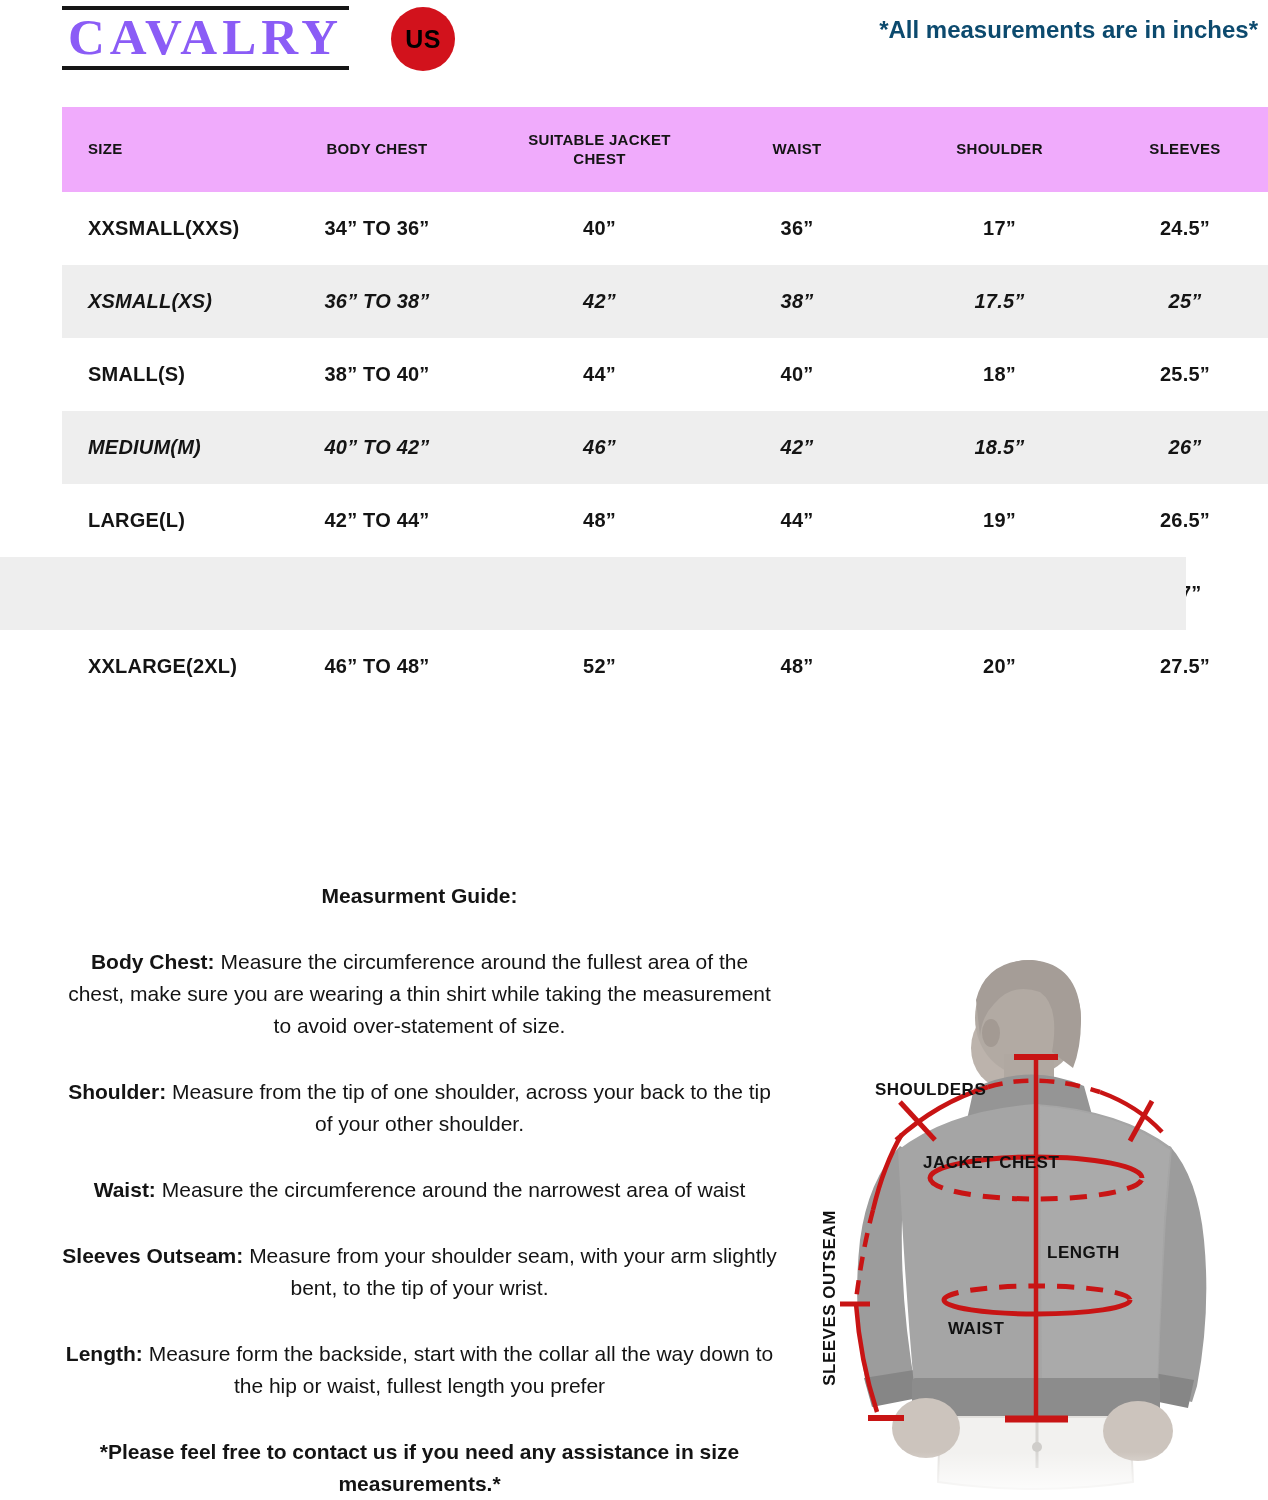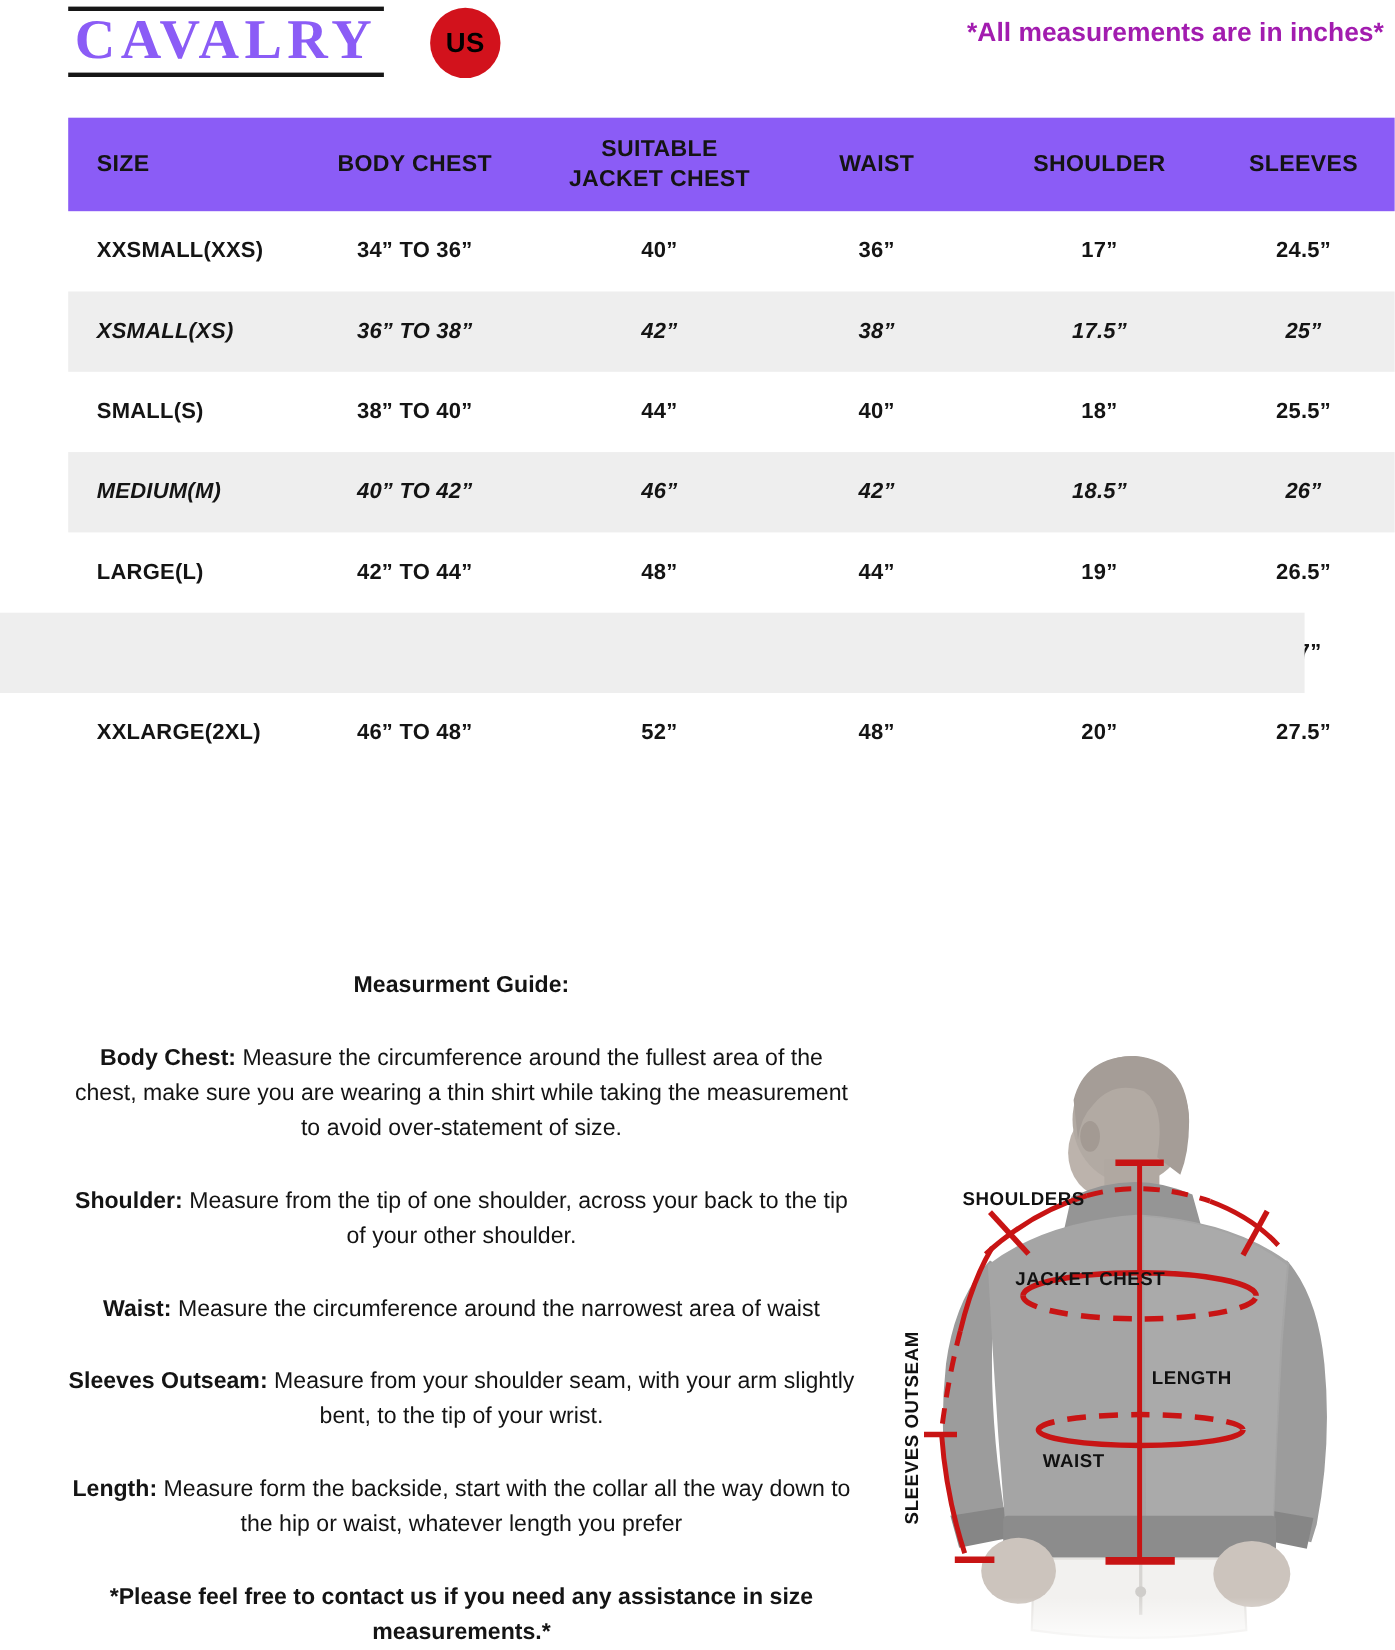--- a/index.html
+++ b/index.html
@@ -16,27 +16,27 @@
   .logo-text{
     font-family:"Liberation Serif",serif;font-size:51px;line-height:51px;
     letter-spacing:5px;font-weight:600;color:#8b5cf6;white-space:nowrap;
   }
   .us-badge{
     position:absolute;left:391px;top:7px;width:64px;height:64px;border-radius:50%;
     background:#d2121c;display:flex;align-items:center;justify-content:center;
   }
   .us-badge span{color:#000000;font-weight:bold;font-size:25px;letter-spacing:.5px;}
   .top-note{
-    position:absolute;right:10px;top:16px;font-size:24px;font-weight:bold;color:#a21caf;
+    position:absolute;right:10px;top:16px;font-size:24px;font-weight:bold;color:#0c4a6e;
   }
   
   .size-table{position:absolute;left:62px;top:107px;width:1206px;}
   .thead{
-    height:85px;background:#8b5cf6;display:flex;align-items:center;
-    font-weight:bold;font-size:21px;letter-spacing:.3px;
+    height:85px;background:#f0abfc;display:flex;align-items:center;
+    font-weight:bold;font-size:15px;letter-spacing:.3px;
   }
   .trow{
     height:73px;display:flex;align-items:center;position:relative;
     font-weight:bold;font-size:20px;letter-spacing:.2px;
   }
   .trow.alt{background:#eeeeee;font-style:italic;}
   .trow.offset-stripe::before{
     content:"";position:absolute;left:-62px;right:82px;top:0;bottom:0;background:#eeeeee;
   }
   .hcell,.cell{box-sizing:border-box;text-align:center;line-height:1.25;}
@@ -149,21 +149,21 @@
   <p class="guide-title">Measurment Guide:</p>
 
   <p><b>Body Chest:</b> <span>Measure the circumference around the fullest area of the chest, make sure you are wearing a thin shirt while taking the measurement to avoid over-statement of size.</span></p>
 
   <p><b>Shoulder:</b> <span>Measure from the tip of one shoulder, across your back to the tip of your other shoulder.</span></p>
 
   <p><b>Waist:</b> <span>Measure the circumference around the narrowest area of waist</span></p>
 
   <p><b>Sleeves Outseam:</b> <span>Measure from your shoulder seam, with your arm slightly bent, to the tip of your wrist.</span></p>
 
-  <p><b>Length:</b> <span>Measure form the backside, start with the collar all the way down to the hip or waist, whatever length you prefer</span></p>
+  <p><b>Length:</b> <span>Measure form the backside, start with the collar all the way down to the hip or waist, fullest length you prefer</span></p>
 
   <p class="footnote">*Please feel free to contact us if you need any assistance in size measurements.*</p>
 </div>
 
 <div class="figure">
   <svg width="478" height="580" viewBox="0 0 478 580">
     <defs>
       <linearGradient id="fadeout" x1="0" y1="0" x2="0" y2="1">
         <stop offset="0" stop-color="#ffffff" stop-opacity="0"></stop>
         <stop offset="1" stop-color="#ffffff" stop-opacity="1"></stop>

